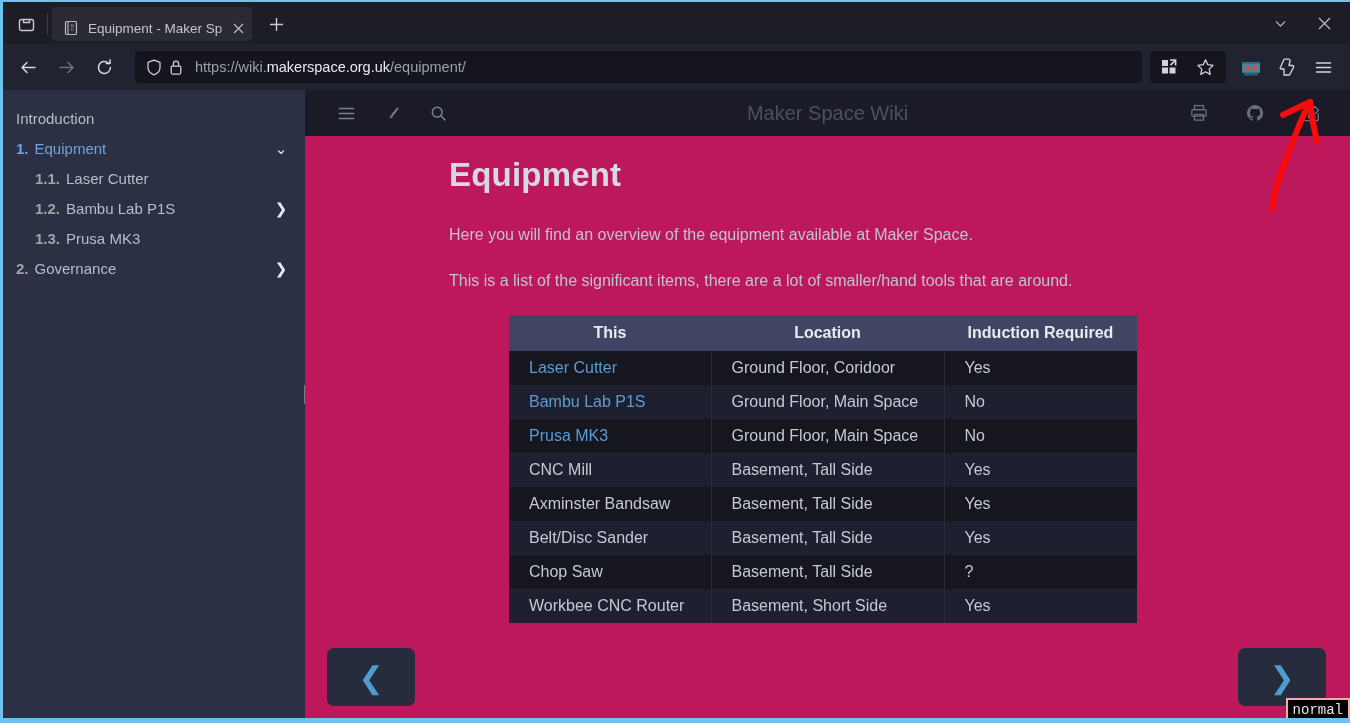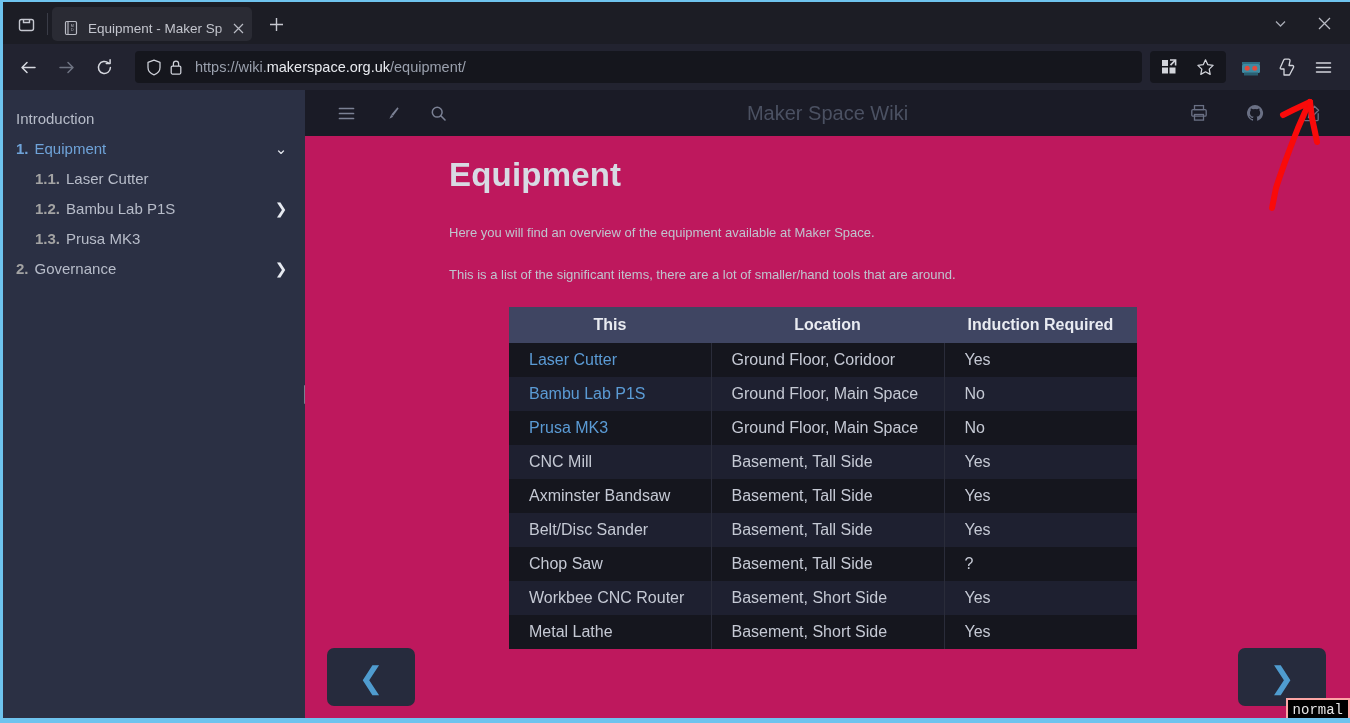--- a/index.html
+++ b/index.html
@@ -232,21 +232,21 @@
     padding: 20px 0 0 144px;
   }
   .doc h1 {
     font-size: 33px;
     color: #d7dae3;
     font-weight: bold;
     letter-spacing: .2px;
     margin-bottom: 30px;
   }
   .doc p {
-    font-size: 13px;
+    font-size: 16px;
     color: #c0c4cf;
     margin-bottom: 24px;
     line-height: 1.35;
   }
 
   table.eq {
     border-collapse: collapse;
     margin-left: 60px;
     margin-top: 8px;
     table-layout: fixed;
@@ -578,25 +578,20 @@
               <tr>
                 <td>Chop Saw</td>
                 <td>Basement, Tall Side</td>
                 <td>?</td>
               </tr>
               <tr>
                 <td>Workbee CNC Router</td>
                 <td>Basement, Short Side</td>
                 <td>Yes</td>
               </tr>
-              <tr>
-                <td>Metal Lathe</td>
-                <td>Basement, Short Side</td>
-                <td>Yes</td>
-              </tr>
             </tbody>
         </table>
       </div>
 
       <div class="pagenav">
         <div class="navsq prev">
           <span>❮</span>
         </div>
         <div class="navsq next">
           <span>❯</span>

